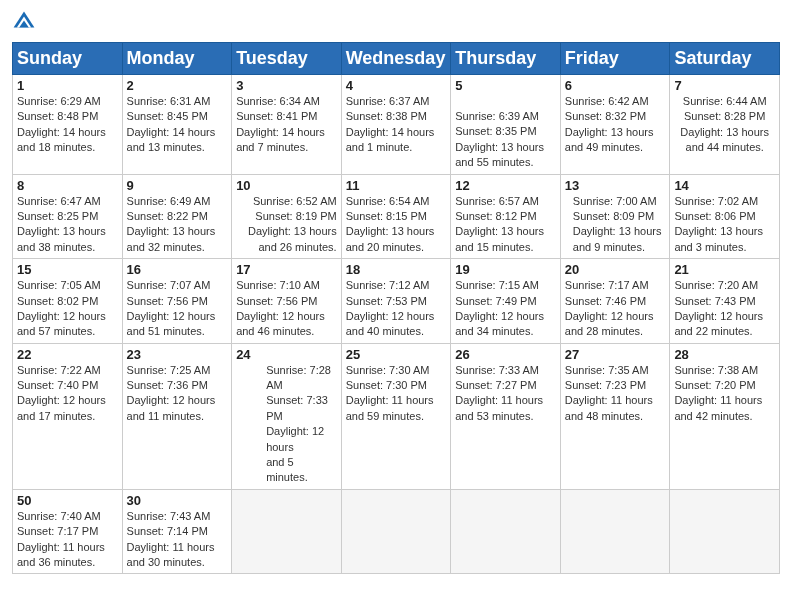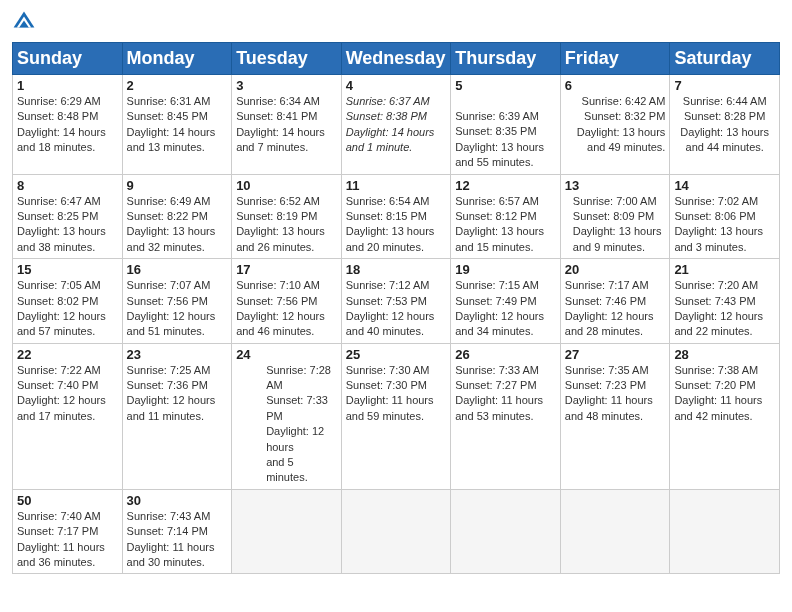--- a/index.html
+++ b/index.html
@@ -147,35 +147,35 @@
           </td>
           <td>
             <span class="day-num">3</span>
             <div class="day-info" style="white-space: pre-line;">Sunrise: 6:34 AM
 Sunset: 8:41 PM
 Daylight: 14 hours
 and 7 minutes.</div>
           </td>
           <td>
             <span class="day-num">4</span>
-            <div class="day-info" style="white-space: pre-line; font-style: italic;">Sunrise: 6:37 AM
+            <div class="day-info" style="white-space: pre-line;">Sunrise: 6:37 AM
 Sunset: 8:38 PM
 Daylight: 14 hours
 and 1 minute.</div>
           </td>
           <td>
             <span class="day-num">5</span>
             <div class="day-info" style="white-space: pre-line; margin-top: 16px;">Sunrise: 6:39 AM
 Sunset: 8:35 PM
 Daylight: 13 hours
 and 55 minutes.</div>
           </td>
           <td>
             <span class="day-num">6</span>
-            <div class="day-info" style="white-space: pre-line; text-align: right;">Sunrise: 6:42 AM
+            <div class="day-info" style="white-space: pre-line;">Sunrise: 6:42 AM
 Sunset: 8:32 PM
 Daylight: 13 hours
 and 49 minutes.</div>
           </td>
           <td>
             <span class="day-num">7</span>
             <div class="day-info" style="white-space: pre-line; text-align: center;">Sunrise: 6:44 AM
 Sunset: 8:28 PM
 Daylight: 13 hours
 and 44 minutes.</div>
@@ -191,21 +191,21 @@
           </td>
           <td>
             <span class="day-num">9</span>
             <div class="day-info" style="white-space: pre-line;">Sunrise: 6:49 AM
 Sunset: 8:22 PM
 Daylight: 13 hours
 and 32 minutes.</div>
           </td>
           <td>
             <span class="day-num">10</span>
-            <div class="day-info" style="white-space: pre-line;">Sunrise: 6:52 AM
+            <div class="day-info" style="white-space: pre-line; text-align: right;">Sunrise: 6:52 AM
 Sunset: 8:19 PM
 Daylight: 13 hours
 and 26 minutes.</div>
           </td>
           <td>
             <span class="day-num">11</span>
             <div class="day-info" style="white-space: pre-line;">Sunrise: 6:54 AM
 Sunset: 8:15 PM
 Daylight: 13 hours
 and 20 minutes.</div>

